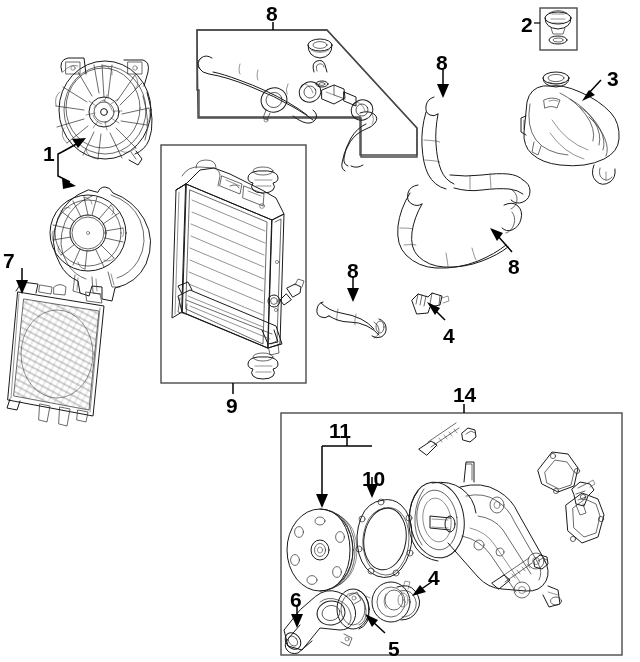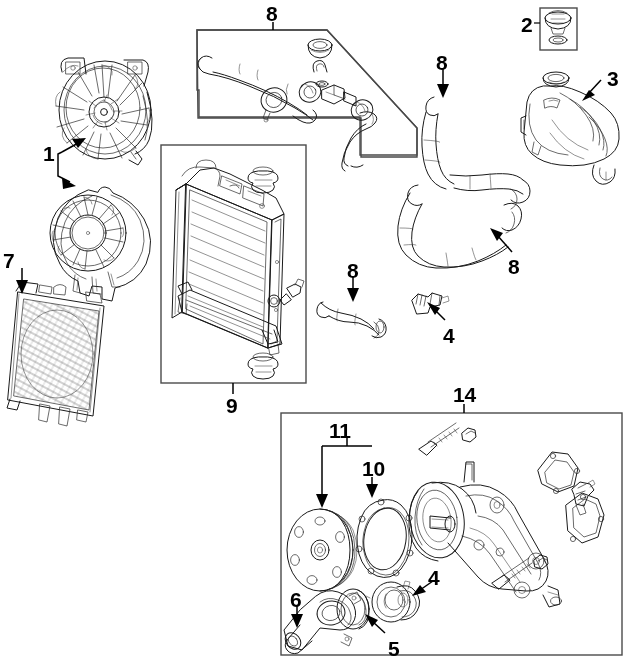--- a/index.html
+++ b/index.html
@@ -581,17 +581,17 @@
 <div class="callout" style="left:443px; top:325px;">4</div>
 <div class="callout" style="left:428px; top:567px;">4</div>
 <div class="callout" style="left:388px; top:638px;">5</div>
 <div class="callout" style="left:290px; top:589px;">6</div>
 <div class="callout" style="left:3px;   top:250px;">7</div>
 <div class="callout" style="left:266px; top:3px;">8</div>
 <div class="callout" style="left:436px; top:52px;">8</div>
 <div class="callout" style="left:508px; top:256px;">8</div>
 <div class="callout" style="left:347px; top:260px;">8</div>
 <div class="callout" style="left:226px; top:395px;">9</div>
-<div class="callout" style="left:362px; top:458px;">10</div>
+<div class="callout" style="left:362px; top:468px;">10</div>
 <div class="callout" style="left:329px; top:420px;">11</div>
 <div class="callout" style="left:453px; top:384px;">14</div>
 
 </div>
 
 </body></html>

